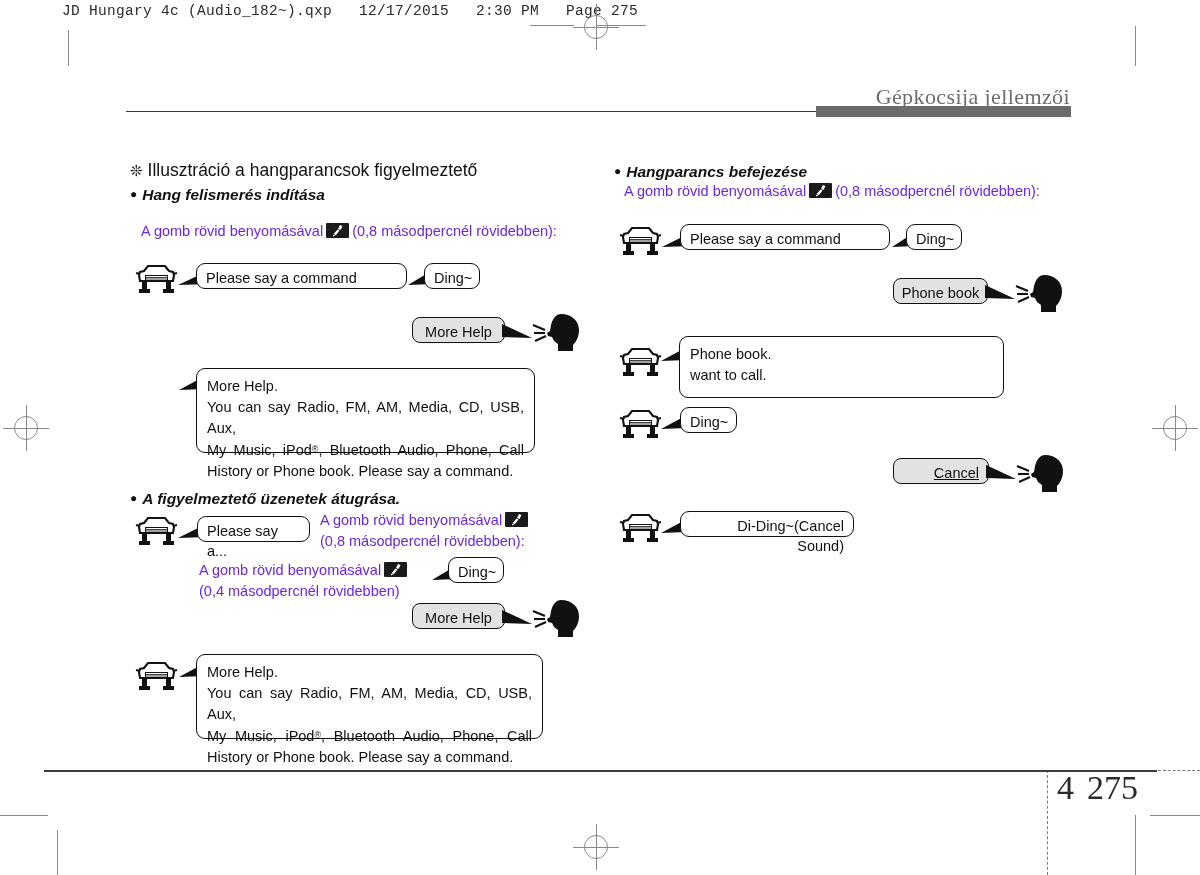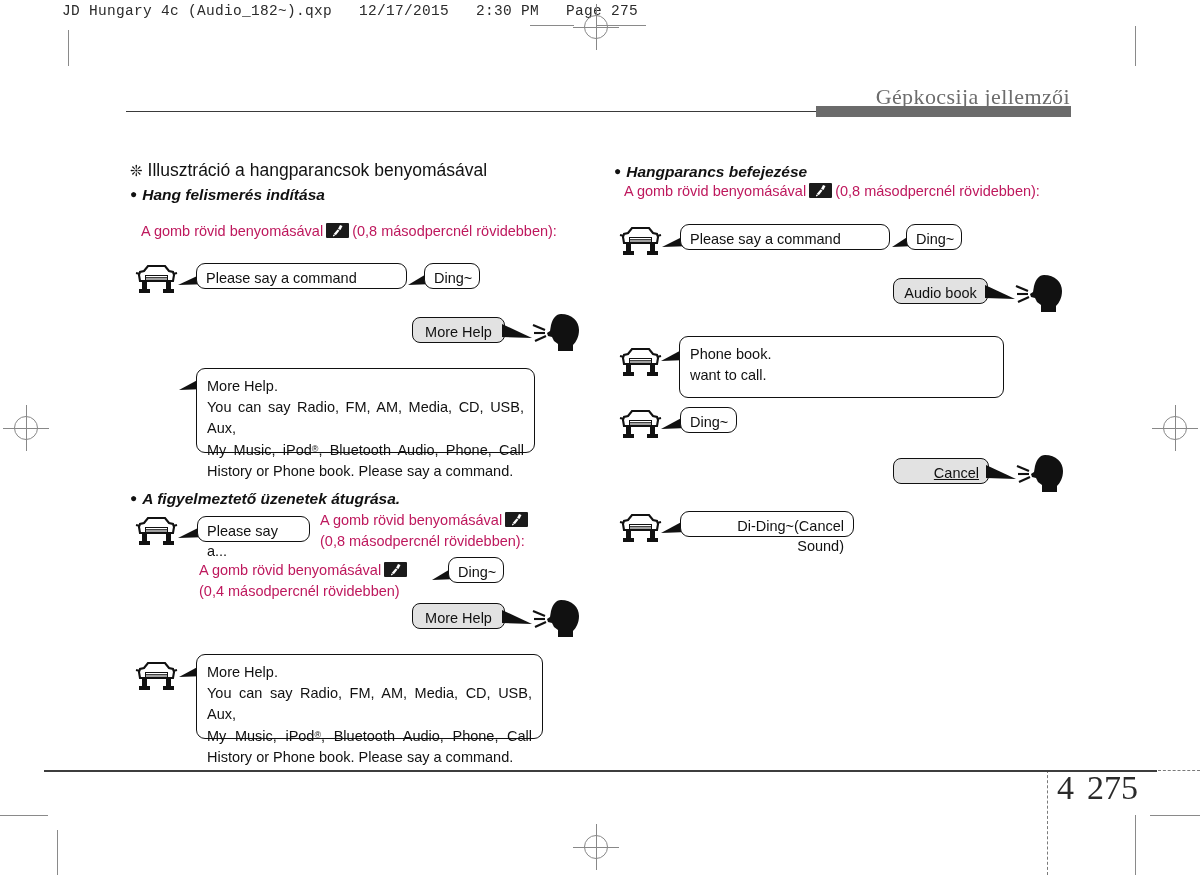--- a/index.html
+++ b/index.html
@@ -115,21 +115,21 @@
     font-weight: bold;
     color: #111;
     white-space: nowrap;
     text-align: right;
   }
   .h-bullet .dot { font-size: 12px; margin-right: 5px; vertical-align: 2px; }
 
   .para {
     position: absolute;
     font-size: 14.5px;
-    color: #be185d;
+    color: #6d28d9;
     line-height: 19px;
     white-space: nowrap;
   }
 
   
   .btn-icon {
     display: inline-block;
     width: 23px;
     height: 15px;
     background: #1b1b1b;
@@ -199,21 +199,21 @@
 <div class="chapter-title">Gépkocsija jellemzői</div>
 <div class="title-rule-thin"></div>
 <div class="title-rule-thick"></div>
 
 <div class="footer-rule"></div>
 <div class="pagenum">
   <span class="pn-sec">4</span><span>275</span>
 </div>
 
 <div class="h-section" style="left:130px;top:160px;">
-  <span class="aster">❊</span><span>Illusztráció a hangparancsok benyomásával</span>
+  <span class="aster">❊</span><span>Illusztráció a hangparancsok figyelmeztető</span>
 </div>
 
 <div class="h-bullet" style="left:130px;top:186px;">
   <span class="dot">●</span><span>Hang felismerés indítása</span>
 </div>
 
 <div class="para" style="left:141px;top:222px;">
   <span>A gomb rövid benyomásával</span><span class="btn-icon"><svg width="17" height="13" viewBox="0 0 17 13">
         <path d="M11 1 L13.5 2 L11.5 6 L9 5 Z M8.5 5.5 L10.5 6.5 L7 11 L4.5 10.3 Z M4 10.8 L6.5 11.5 L4.2 12.4 Z" fill="#ffffff"></path>
       </svg></span><span>(0,8 másodpercnél rövidebben):</span>
@@ -371,21 +371,21 @@
 <svg class="tail" style="left:660px;top:230px;" width="34" height="24">
     <path d="M32 2 L32 16 L2 17 Z" fill="#111"></path>
   </svg>
 <div class="bubble" style="left:680px;top:224px;width:210px;height:26px;">Please say a command</div>
 
 <svg class="tail" style="left:890px;top:230px;" width="28" height="24">
     <path d="M25 2 L25 16 L2 17 Z" fill="#111"></path>
   </svg>
 <div class="bubble" style="left:906px;top:224px;width:56px;height:26px;">Ding~</div>
 
-<div class="bubble gray" style="left:893px;top:278px;width:95px;height:26px;text-align:center;padding-left:0;padding-right:0;">Audio book</div>
+<div class="bubble gray" style="left:893px;top:278px;width:95px;height:26px;text-align:center;padding-left:0;padding-right:0;">Phone book</div>
 <svg class="tail" style="left:983px;top:283px;" width="34" height="22">
     <path d="M2 2 L2 15 L32 16 Z" fill="#111"></path>
   </svg>
 <div class="head-icon" style="left:1011px;top:272px;">
   <svg width="58" height="42" viewBox="0 0 58 42">
     <path d="M33 3 C44 3 51 10 51 19 C51 26 48 31 45 34 L45 40 L30 40 L30 33 L26 30 L24 26 L20 25 L19 22 L22 20 L23 14 C25 7 28 3 33 3 Z" fill="#111"></path>
     <path d="M5 14 L17 19" stroke="#111" stroke-width="2.1" fill="none"></path>
     <path d="M6 22 L17 22" stroke="#111" stroke-width="2.1" fill="none"></path>
     <path d="M7 30 L18 25" stroke="#111" stroke-width="2.1" fill="none"></path>
   </svg>

